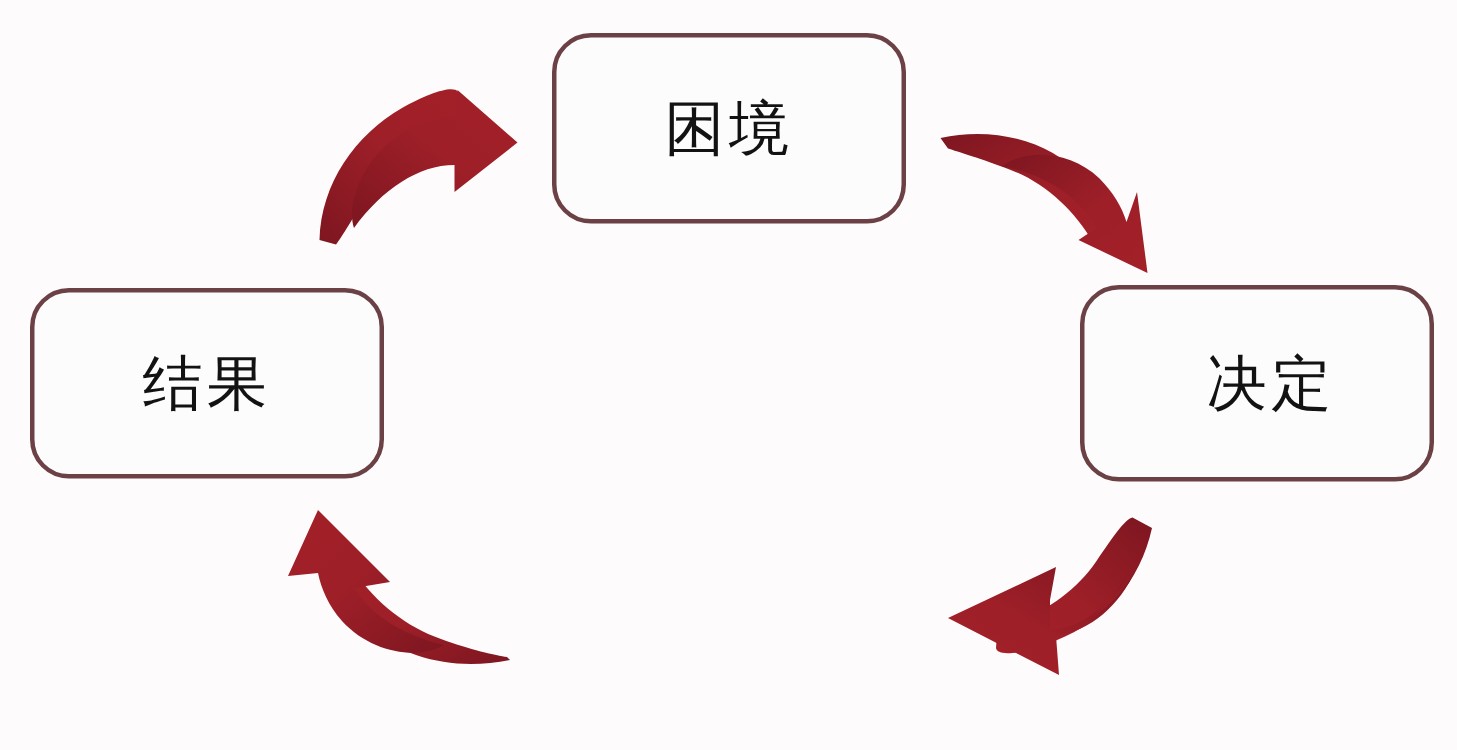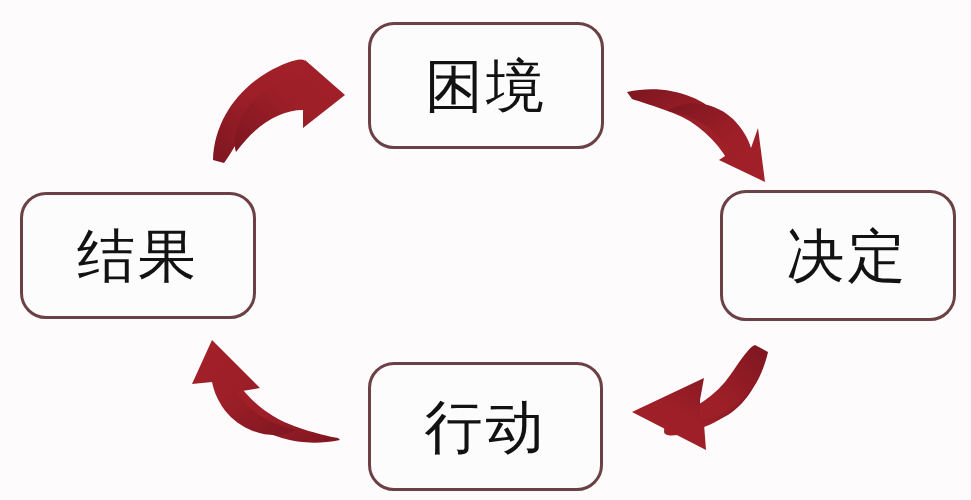--- a/index.html
+++ b/index.html
@@ -31,21 +31,21 @@
     box-sizing: border-box;
     background: #fdfcfc;
     border: 3px solid #6b4146;
     border-radius: 26px;
     display: flex;
     align-items: center;
     justify-content: center;
   }
   .node-label {
     color: #121212;
-    font-size: 58px;
+    font-size: 40px;
     line-height: 1;
     letter-spacing: 3px;
     font-weight: 500;
     white-space: nowrap;
     font-family: "DejaVu Sans", "Liberation Sans", sans-serif;
   }
   #node-0 { left: 368px; top: 22px;  width: 236px; height: 127px; }
   #node-1 { left: 720px; top: 190px; width: 236px; height: 131px; padding-left: 19px; }
   #node-2 { left: 368px; top: 362px; width: 235px; height: 129px; }
   #node-3 { left: 20px;  top: 192px; width: 236px; height: 127px; }
@@ -170,21 +170,18 @@
   </svg>
 
   <div class="node" id="node-0">
     <span class="node-label">困境</span>
   </div>
 
   <div class="node" id="node-1">
     <span class="node-label">决定</span>
   </div>
 
-  <div class="node" id="node-2">
-    <span class="node-label">行动</span>
-  </div>
 
   <div class="node" id="node-3">
     <span class="node-label">结果</span>
   </div>
 
 </div>
 
 </body></html>

